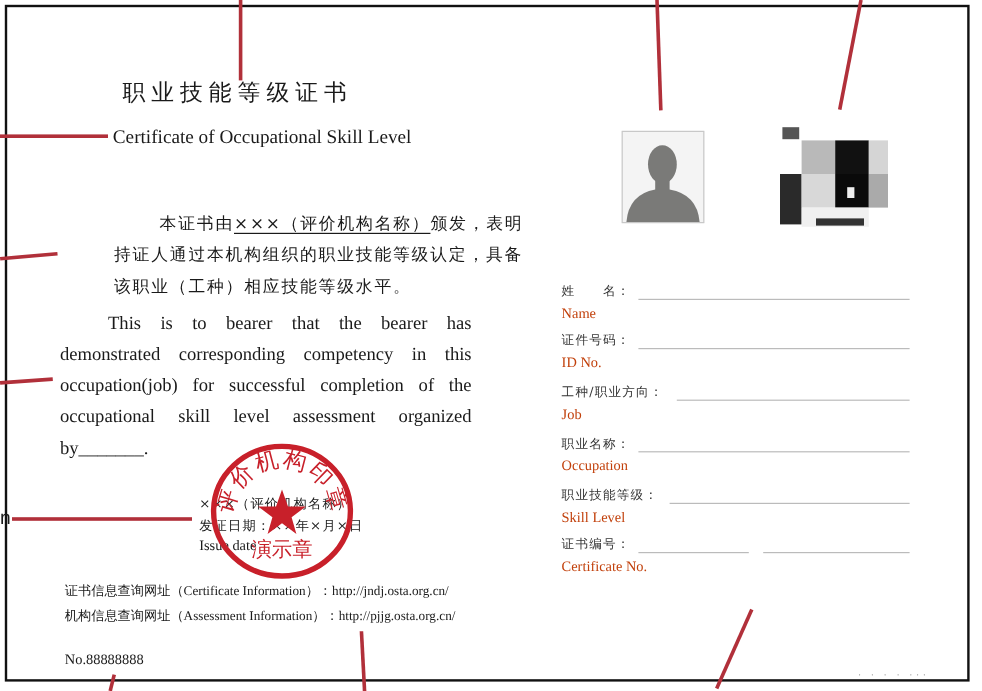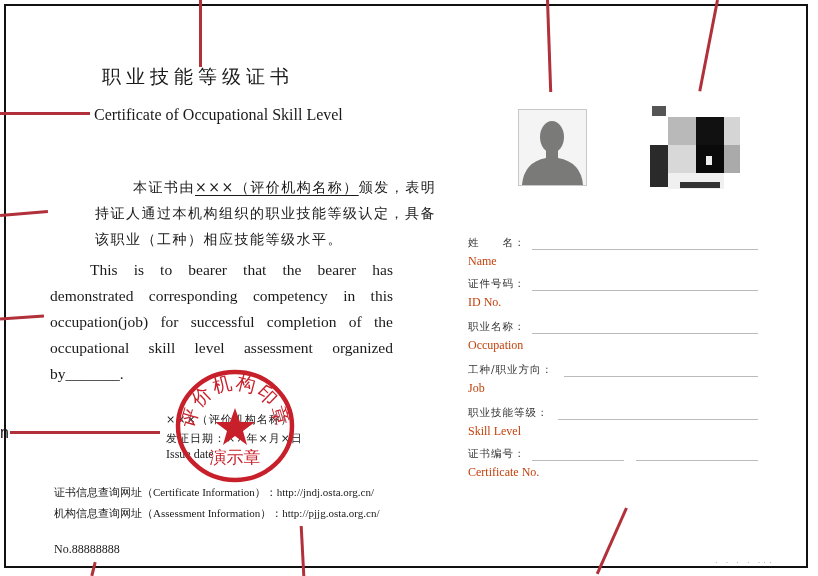--- a/index.html
+++ b/index.html
@@ -109,28 +109,28 @@
     <span class="cn">姓　　名：</span>
     <span class="line" style="left:64px;"></span>
     <span class="en">Name</span>
   </div>
   <div class="field" style="height:43px;">
     <span class="cn">证件号码：</span>
     <span class="line" style="left:64px;"></span>
     <span class="en">ID No.</span>
   </div>
   <div class="field" style="height:43px;">
+    <span class="cn">工种/职业方向：</span>
+    <span class="line" style="left:96px;"></span>
+    <span class="en">Job</span>
+  </div>
+  <div class="field" style="height:43px;">
     <span class="cn">职业名称：</span>
     <span class="line" style="left:64px;"></span>
     <span class="en">Occupation</span>
-  </div>
-  <div class="field" style="height:43px;">
-    <span class="cn">工种/职业方向：</span>
-    <span class="line" style="left:96px;"></span>
-    <span class="en">Job</span>
   </div>
   <div class="field">
     <span class="cn">职业技能等级：</span>
     <span class="line" style="left:90px;"></span>
     <span class="en">Skill Level</span>
   </div>
   <div class="field">
     <span class="cn">证书编号：</span>
     <span class="line" style="left:64px;right:134px;"></span>
     <span class="line" style="left:168px;"></span>

